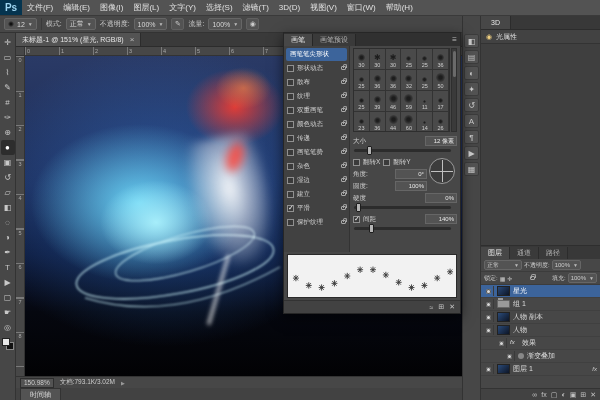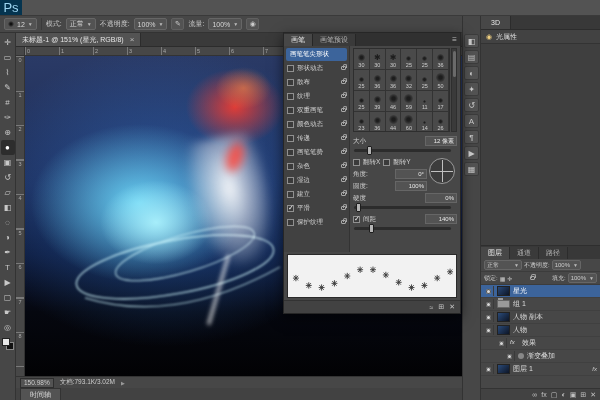--- a/index.html
+++ b/index.html
@@ -1,21 +1,21 @@
 <!DOCTYPE html>
 <html><head>
 <meta charset="utf-8">
 <style>
   * { margin:0; padding:0; box-sizing:border-box; font-family:"Liberation Sans","DejaVu Sans",sans-serif; }
   html,body { width:600px; height:400px; overflow:hidden; background:#535353; }
   .app { position:relative; width:600px; height:400px; color:#d6d6d6; font-size:8px; }
 
   
   .menubar { height:16px; background:#535353; border-bottom:1px solid #3a3a3a; display:flex; align-items:stretch; }
-  .ps-logo { width:22px; background:#05344f; color:#9fd6f2; font-weight:normal; font-size:13px; display:flex; align-items:center; justify-content:center; }
+  .ps-logo { width:22px; background:#05344f; color:#9fd6f2; font-weight:bold; font-size:10px; display:flex; align-items:center; justify-content:center; }
   .menu-items { display:flex; align-items:center; }
   .menu-item { padding:0 5px; font-size:8px; color:#e0e0e0; cursor:default; }
 
   
   .body { display:flex; height:384px; }
   .left-col { flex:1; display:flex; flex-direction:column; min-width:0; }
   .right-col { width:138px; display:flex; }
 
   
   .optionsbar { height:17px; background:#474747; border-bottom:1px solid #333; display:flex; align-items:center; gap:4px; padding:0 4px; font-size:7px; }
@@ -165,20 +165,33 @@
   
   .watermark { position:absolute; right:0; bottom:0; width:142px; height:24px; background:#ffffff; z-index:30; display:flex; align-items:center; justify-content:center; font-size:11px; font-weight:bold; color:#141414; letter-spacing:0.5px; }
 </style>
 </head>
 <body>
 
 <div class="app">
 
   <div class="menubar">
     <div class="ps-logo">Ps</div>
+    <div class="menu-items">
+        <span class="menu-item">文件(F)</span>
+        <span class="menu-item">编辑(E)</span>
+        <span class="menu-item">图像(I)</span>
+        <span class="menu-item">图层(L)</span>
+        <span class="menu-item">文字(Y)</span>
+        <span class="menu-item">选择(S)</span>
+        <span class="menu-item">滤镜(T)</span>
+        <span class="menu-item">3D(D)</span>
+        <span class="menu-item">视图(V)</span>
+        <span class="menu-item">窗口(W)</span>
+        <span class="menu-item">帮助(H)</span>
+      </div>
   </div>
 
   <div class="body">
 
     <div class="left-col">
 
       <div class="optionsbar">
         <div class="opt-box">
           <span class="mini-brush"></span>
           <span>12</span>

